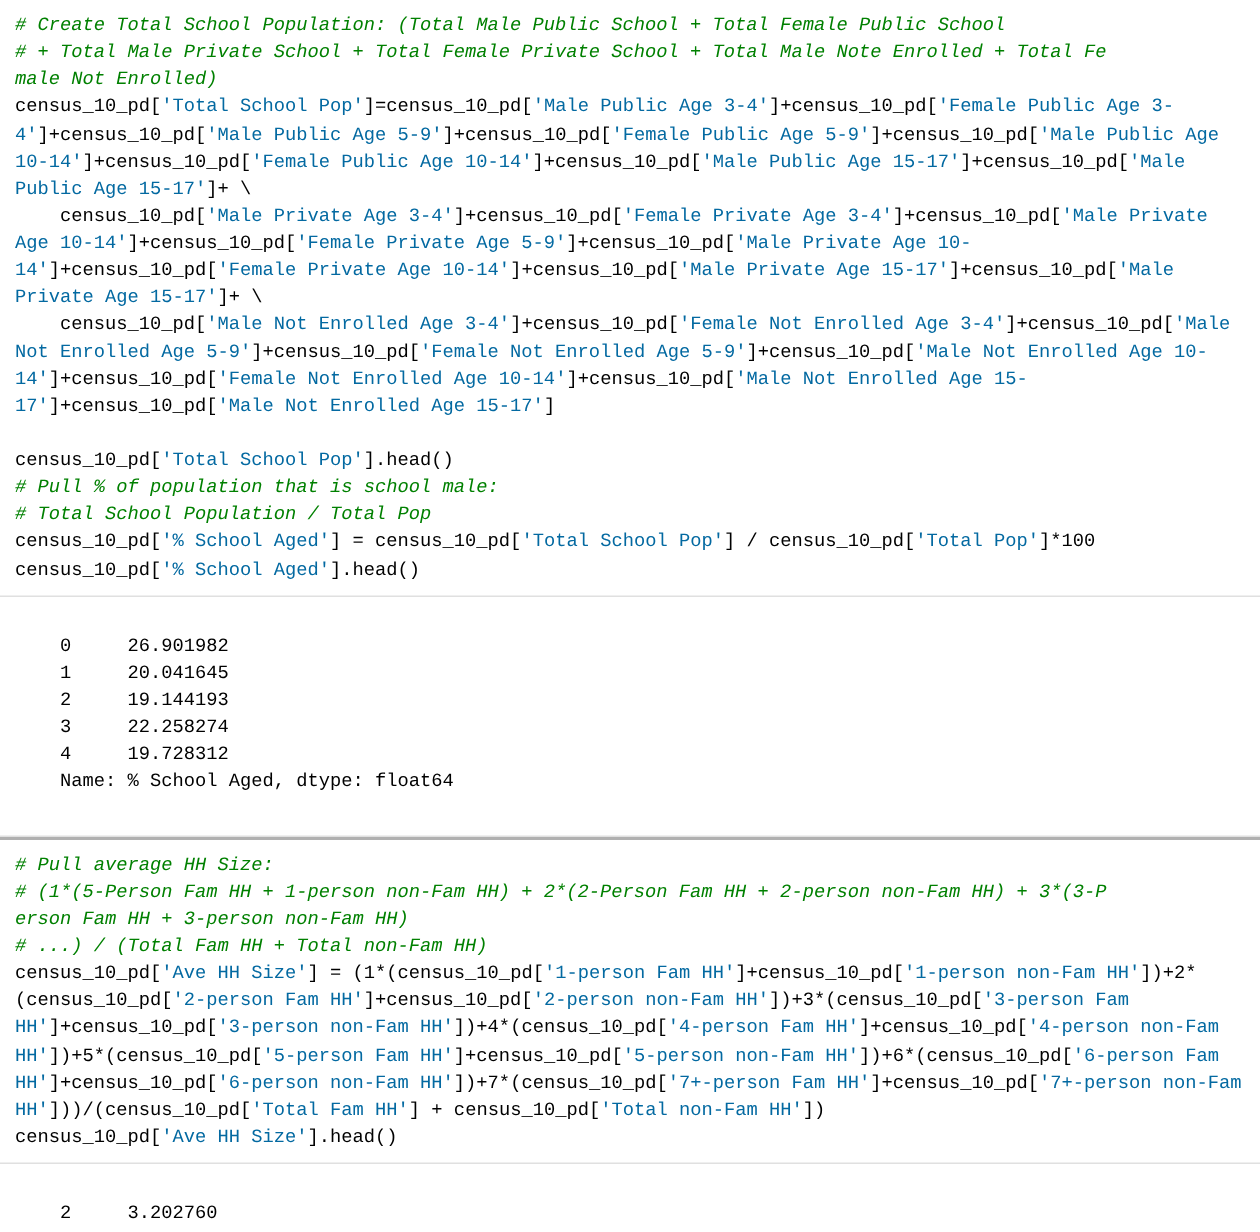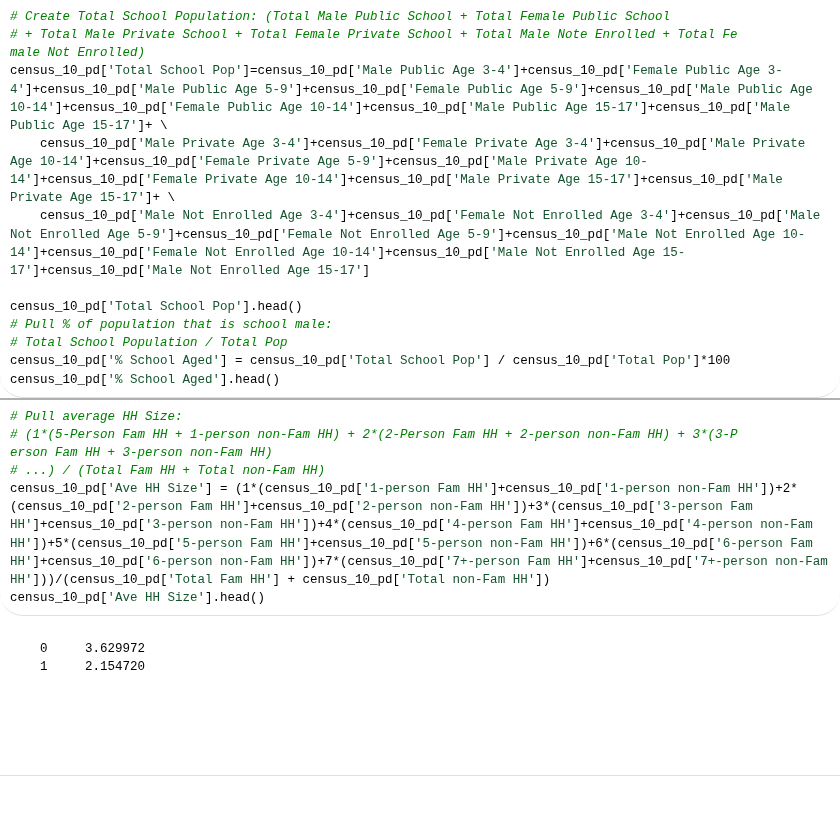--- a/index.html
+++ b/index.html
@@ -14,36 +14,35 @@
       line-height: 1.45;
       color: #000;
       width: 840px;
     }
     .code-block {
       background: #fff;
       padding: 8px 10px;
       border-bottom: 1px solid #e0e0e0;
       white-space: pre-wrap;
       word-break: break-word;
-      border-radius: 23px;
     }
     .code-block:last-child {
       border-bottom: none;
     }
     .output-block {
       background: #fff;
       padding: 6px 10px 8px 10px;
       border-bottom: 1px solid #e0e0e0;
       white-space: pre;
       font-family: 'Courier New', Courier, monospace;
       font-size: 12.5px;
       color: #000;
     }
     .comment { color: #008000; font-style: italic; }
-    .string-red { color: #14532d; }
+    .string-red { color: #0369a1; }
     .plain { color: #000; }
     .section-divider {
       border-top: 2px solid #b0b0b0;
       margin: 0;
     }
   </style>
 </head>
 <body>
 
 <div>
@@ -54,32 +53,40 @@
 <span class="plain">census_10_pd[</span><span class="string-red">'Total School Pop'</span><span class="plain">]=census_10_pd[</span><span class="string-red">'Male Public Age 3-4'</span><span class="plain">]+census_10_pd[</span><span class="string-red">'Female Public Age 3-4'</span><span class="plain">]+census_10_pd[</span><span class="string-red">'Male Public Age 5-9'</span><span class="plain">]+census_10_pd[</span><span class="string-red">'Female Public Age 5-9'</span><span class="plain">]+census_10_pd[</span><span class="string-red">'Male Public Age 10-14'</span><span class="plain">]+census_10_pd[</span><span class="string-red">'Female Public Age 10-14'</span><span class="plain">]+census_10_pd[</span><span class="string-red">'Male Public Age 15-17'</span><span class="plain">]+census_10_pd[</span><span class="string-red">'Male Public Age 15-17'</span><span class="plain">]+ \
     census_10_pd[</span><span class="string-red">'Male Private Age 3-4'</span><span class="plain">]+census_10_pd[</span><span class="string-red">'Female Private Age 3-4'</span><span class="plain">]+census_10_pd[</span><span class="string-red">'Male Private Age 10-14'</span><span class="plain">]+census_10_pd[</span><span class="string-red">'Female Private Age 5-9'</span><span class="plain">]+census_10_pd[</span><span class="string-red">'Male Private Age 10-14'</span><span class="plain">]+census_10_pd[</span><span class="string-red">'Female Private Age 10-14'</span><span class="plain">]+census_10_pd[</span><span class="string-red">'Male Private Age 15-17'</span><span class="plain">]+census_10_pd[</span><span class="string-red">'Male Private Age 15-17'</span><span class="plain">]+ \
     census_10_pd[</span><span class="string-red">'Male Not Enrolled Age 3-4'</span><span class="plain">]+census_10_pd[</span><span class="string-red">'Female Not Enrolled Age 3-4'</span><span class="plain">]+census_10_pd[</span><span class="string-red">'Male Not Enrolled Age 5-9'</span><span class="plain">]+census_10_pd[</span><span class="string-red">'Female Not Enrolled Age 5-9'</span><span class="plain">]+census_10_pd[</span><span class="string-red">'Male Not Enrolled Age 10-14'</span><span class="plain">]+census_10_pd[</span><span class="string-red">'Female Not Enrolled Age 10-14'</span><span class="plain">]+census_10_pd[</span><span class="string-red">'Male Not Enrolled Age 15-17'</span><span class="plain">]+census_10_pd[</span><span class="string-red">'Male Not Enrolled Age 15-17'</span><span class="plain">]
 
 census_10_pd[</span><span class="string-red">'Total School Pop'</span><span class="plain">].head()
 </span><span class="comment"># Pull % of population that is school male:
 # Total School Population / Total Pop</span>
 <span class="plain">census_10_pd[</span><span class="string-red">'% School Aged'</span><span class="plain">] = census_10_pd[</span><span class="string-red">'Total School Pop'</span><span class="plain">] / census_10_pd[</span><span class="string-red">'Total Pop'</span><span class="plain">]*100
 census_10_pd[</span><span class="string-red">'% School Aged'</span><span class="plain">].head()</span></div>
 
+  <div class="output-block">
+    <span>0     26.901982</span>
+    <span>1     20.041645</span>
+    <span>2     19.144193</span>
+    <span>3     22.258274</span>
+    <span>4     19.728312</span>
+    <span>Name: % School Aged, dtype: float64</span>
+  </div>
 
   <div class="section-divider"></div>
 
   <div class="code-block"><span class="comment"># Pull average HH Size:
 # (1*(5-Person Fam HH + 1-person non-Fam HH) + 2*(2-Person Fam HH + 2-person non-Fam HH) + 3*(3-P
 erson Fam HH + 3-person non-Fam HH)
 # ...) / (Total Fam HH + Total non-Fam HH)</span>
 <span class="plain">census_10_pd[</span><span class="string-red">'Ave HH Size'</span><span class="plain">] = (1*(census_10_pd[</span><span class="string-red">'1-person Fam HH'</span><span class="plain">]+census_10_pd[</span><span class="string-red">'1-person non-Fam HH'</span><span class="plain">])+2*(census_10_pd[</span><span class="string-red">'2-person Fam HH'</span><span class="plain">]+census_10_pd[</span><span class="string-red">'2-person non-Fam HH'</span><span class="plain">])+3*(census_10_pd[</span><span class="string-red">'3-person Fam HH'</span><span class="plain">]+census_10_pd[</span><span class="string-red">'3-person non-Fam HH'</span><span class="plain">])+4*(census_10_pd[</span><span class="string-red">'4-person Fam HH'</span><span class="plain">]+census_10_pd[</span><span class="string-red">'4-person non-Fam HH'</span><span class="plain">])+5*(census_10_pd[</span><span class="string-red">'5-person Fam HH'</span><span class="plain">]+census_10_pd[</span><span class="string-red">'5-person non-Fam HH'</span><span class="plain">])+6*(census_10_pd[</span><span class="string-red">'6-person Fam HH'</span><span class="plain">]+census_10_pd[</span><span class="string-red">'6-person non-Fam HH'</span><span class="plain">])+7*(census_10_pd[</span><span class="string-red">'7+-person Fam HH'</span><span class="plain">]+census_10_pd[</span><span class="string-red">'7+-person non-Fam HH'</span><span class="plain">]))/(census_10_pd[</span><span class="string-red">'Total Fam HH'</span><span class="plain">] + census_10_pd[</span><span class="string-red">'Total non-Fam HH'</span><span class="plain">])
 census_10_pd[</span><span class="string-red">'Ave HH Size'</span><span class="plain">].head()</span></div>
 
   <div class="output-block">
-    <span>0     3.629972</span>
+    <span>2     3.202760</span>
     <span>1     2.154720</span>
     
     
     
     
   </div>
 
 </div>
 
 </body></html>

